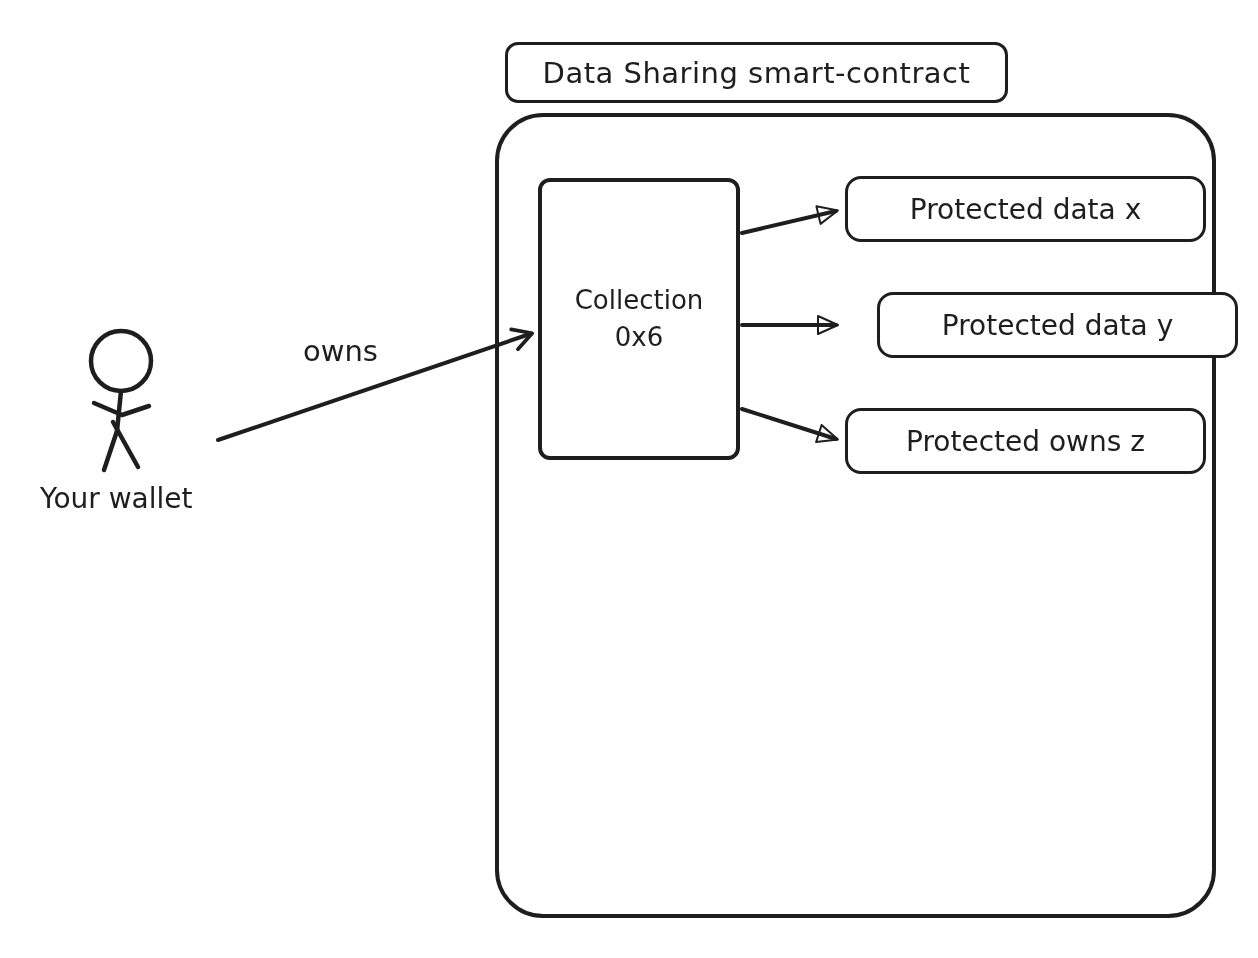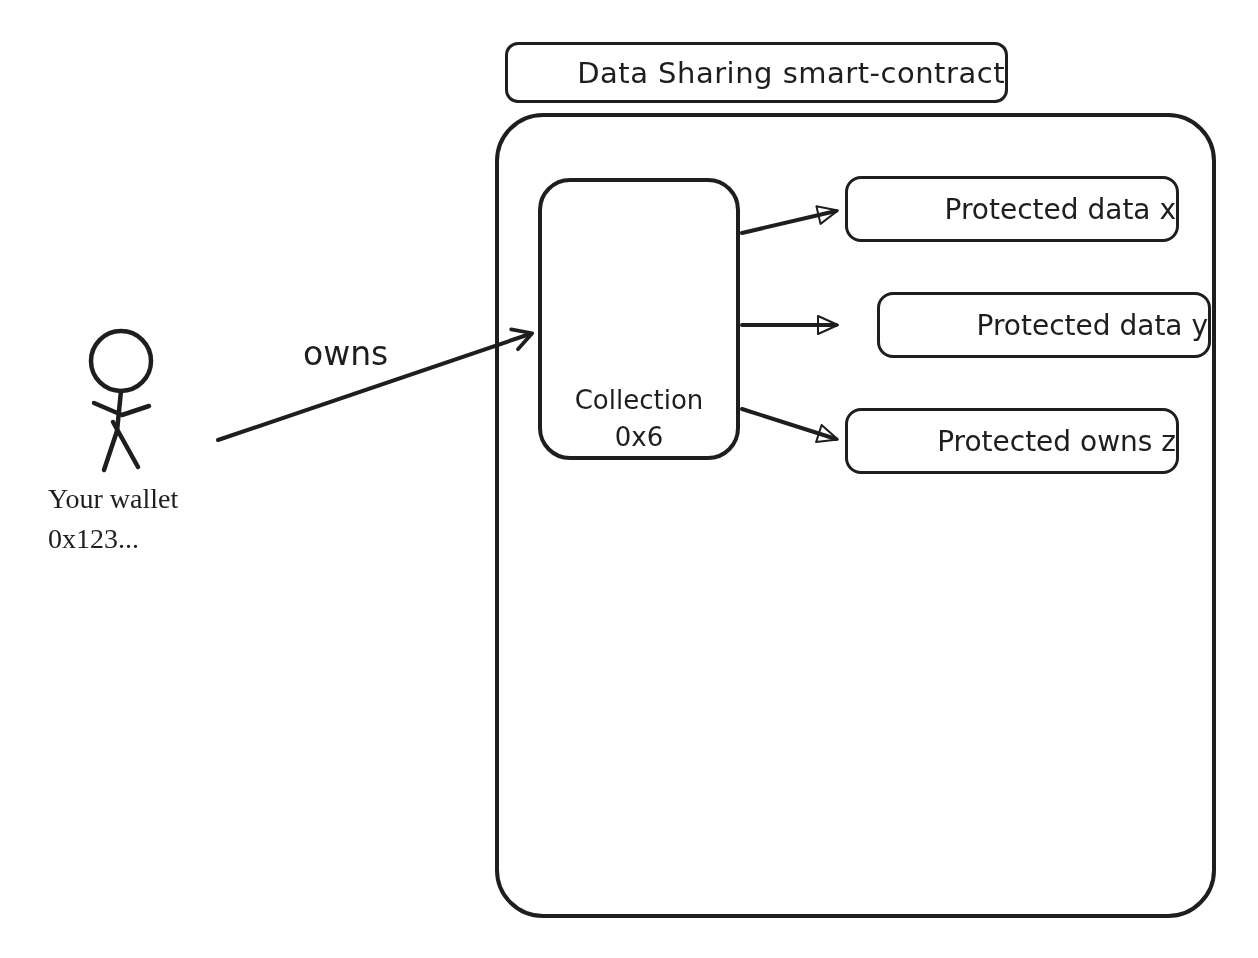--- a/index.html
+++ b/index.html
@@ -10,53 +10,53 @@
     background:var(--bg);
     font-family:"DejaVu Sans",sans-serif;
     color:var(--stroke);
     overflow:hidden;
   }
   .box{
     position:absolute;
     background:var(--bg);
     border:4px solid var(--stroke);
     box-sizing:border-box;
-    display:flex;align-items:center;justify-content:flex-end;
+    display:flex;align-items:center;justify-content:center;
     text-align:center;
   }
   .title-box{
     left:505px;top:42px;width:503px;height:61px;
     border-radius:13px;border-width:3.5px;
     font-size:29px;letter-spacing:0.5px;
   }
   .container-box{
     left:495px;top:113px;width:721px;height:805px;
     border-radius:48px;border-width:4.5px;
   }
   .collection-box{
     left:538px;top:178px;width:202px;height:282px;
-    border-radius:32px;border-width:4px;
+    border-radius:12px;border-width:4px;
     flex-direction:column;
     font-size:26px;line-height:37px;
   }
   .protected-box{
-    left:845px;width:334px;height:66px;
+    left:845px;width:361px;height:66px;
     border-radius:16px;border-width:3.5px;
     font-size:28px;
   }
   .protected-box.px{top:176px;}
   .protected-box.py{top:292px;margin-left:32px;}
   .protected-box.pz{top:408px;}
   .wallet-label{
-    position:absolute;left:48px;top:479px;
-    font-size:28px;line-height:40px;font-family:Liberation Serif, serif;
+    position:absolute;left:40px;top:479px;
+    font-size:28px;line-height:40px;
   }
   .owns-label{
     position:absolute;left:303px;top:334px;
-    font-size:33px;
+    font-size:29px;
   }
   svg.strokes{
     position:absolute;left:0;top:0;width:1258px;height:958px;
     pointer-events:none;
   }
   svg.strokes path, svg.strokes circle, svg.strokes line{
     stroke:var(--stroke);
     fill:none;
     stroke-linecap:round;
     stroke-linejoin:round;
@@ -83,21 +83,20 @@
   </div>
   <div class="box protected-box py">
     <span>Protected data y</span>
   </div>
   <div class="box protected-box pz">
     <span>Protected owns z</span>
   </div>
 
   <div class="wallet-label">
     <div>Your wallet</div>
-    <div>0x123...</div>
   </div>
 
   <div class="owns-label">owns</div>
 
   <svg class="strokes" viewBox="0 0 1258 958" xmlns="http://www.w3.org/2000/svg">
     <defs>
       <marker id="head-solid" markerWidth="6" markerHeight="6" refX="10" refY="6" viewBox="0 0 12 12" orient="auto" markerUnits="strokeWidth">
         <path d="M1,1.5 L11,6 L1,10.5 Z" fill="#1e1e1e" stroke="none"></path>
       </marker>
       <marker id="head-open" markerWidth="7" markerHeight="7" refX="9" refY="6" viewBox="0 0 12 12" orient="auto" markerUnits="strokeWidth">

